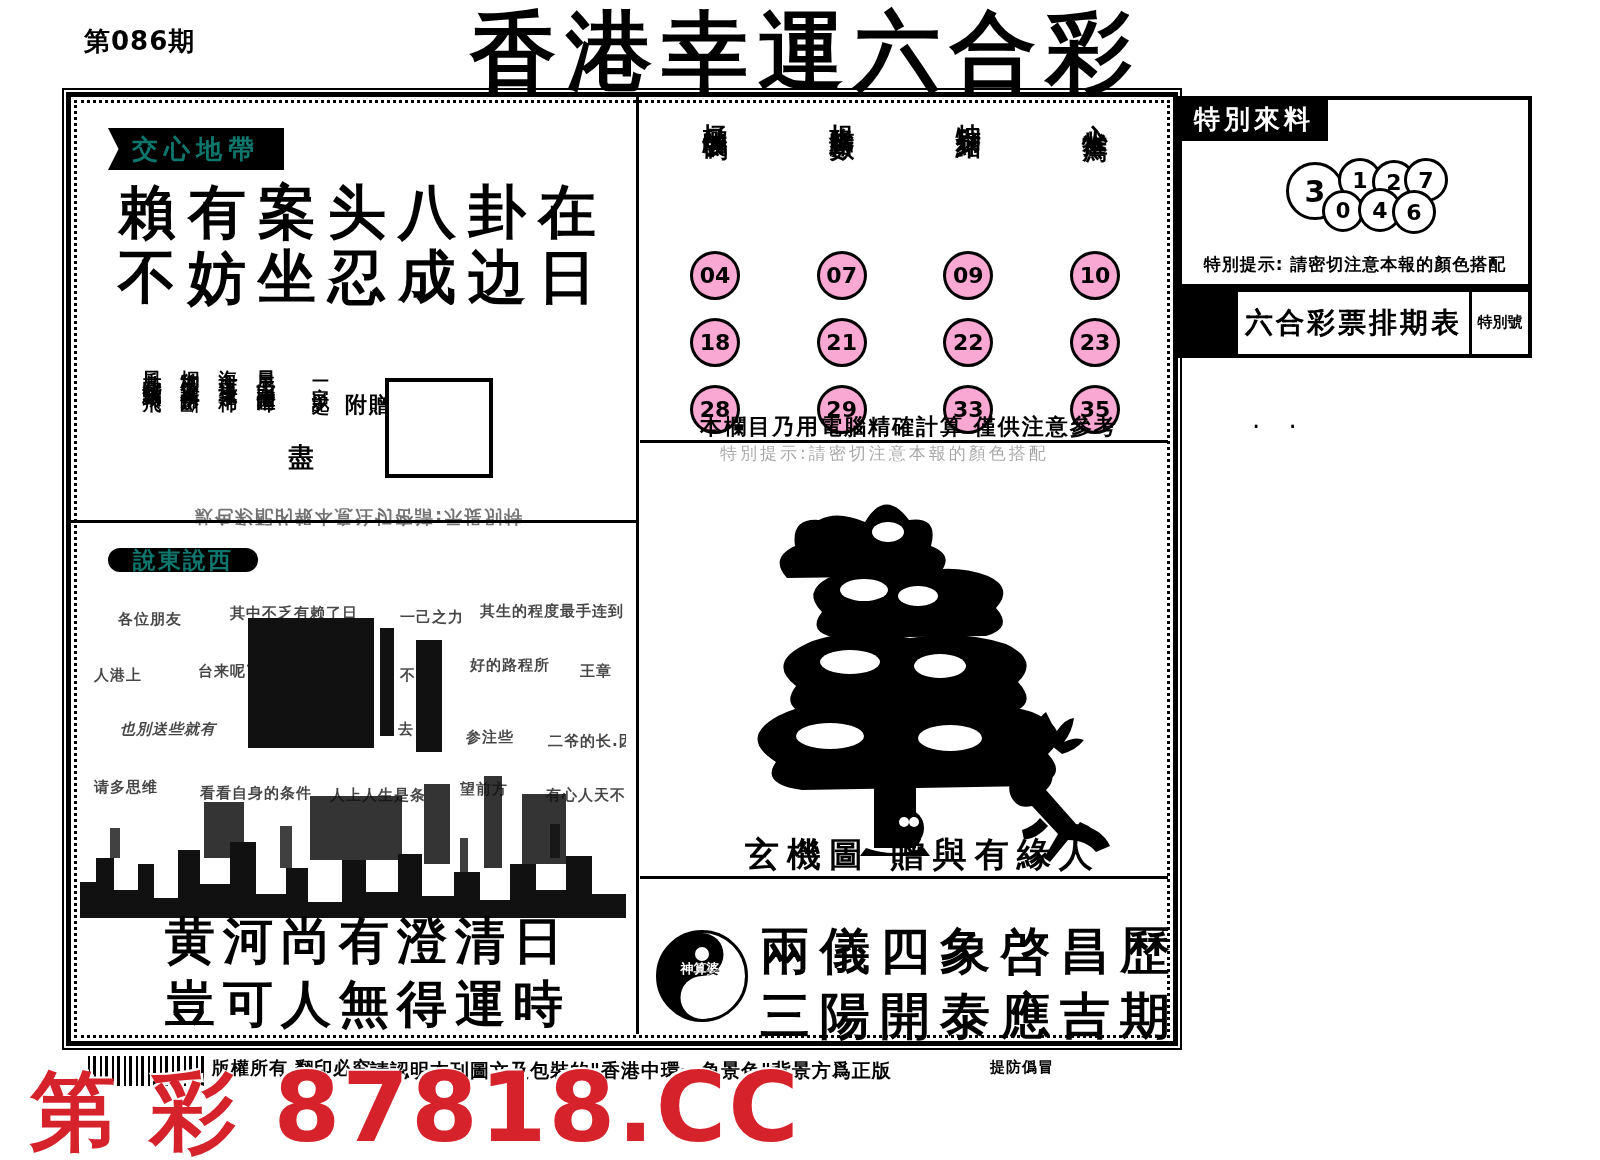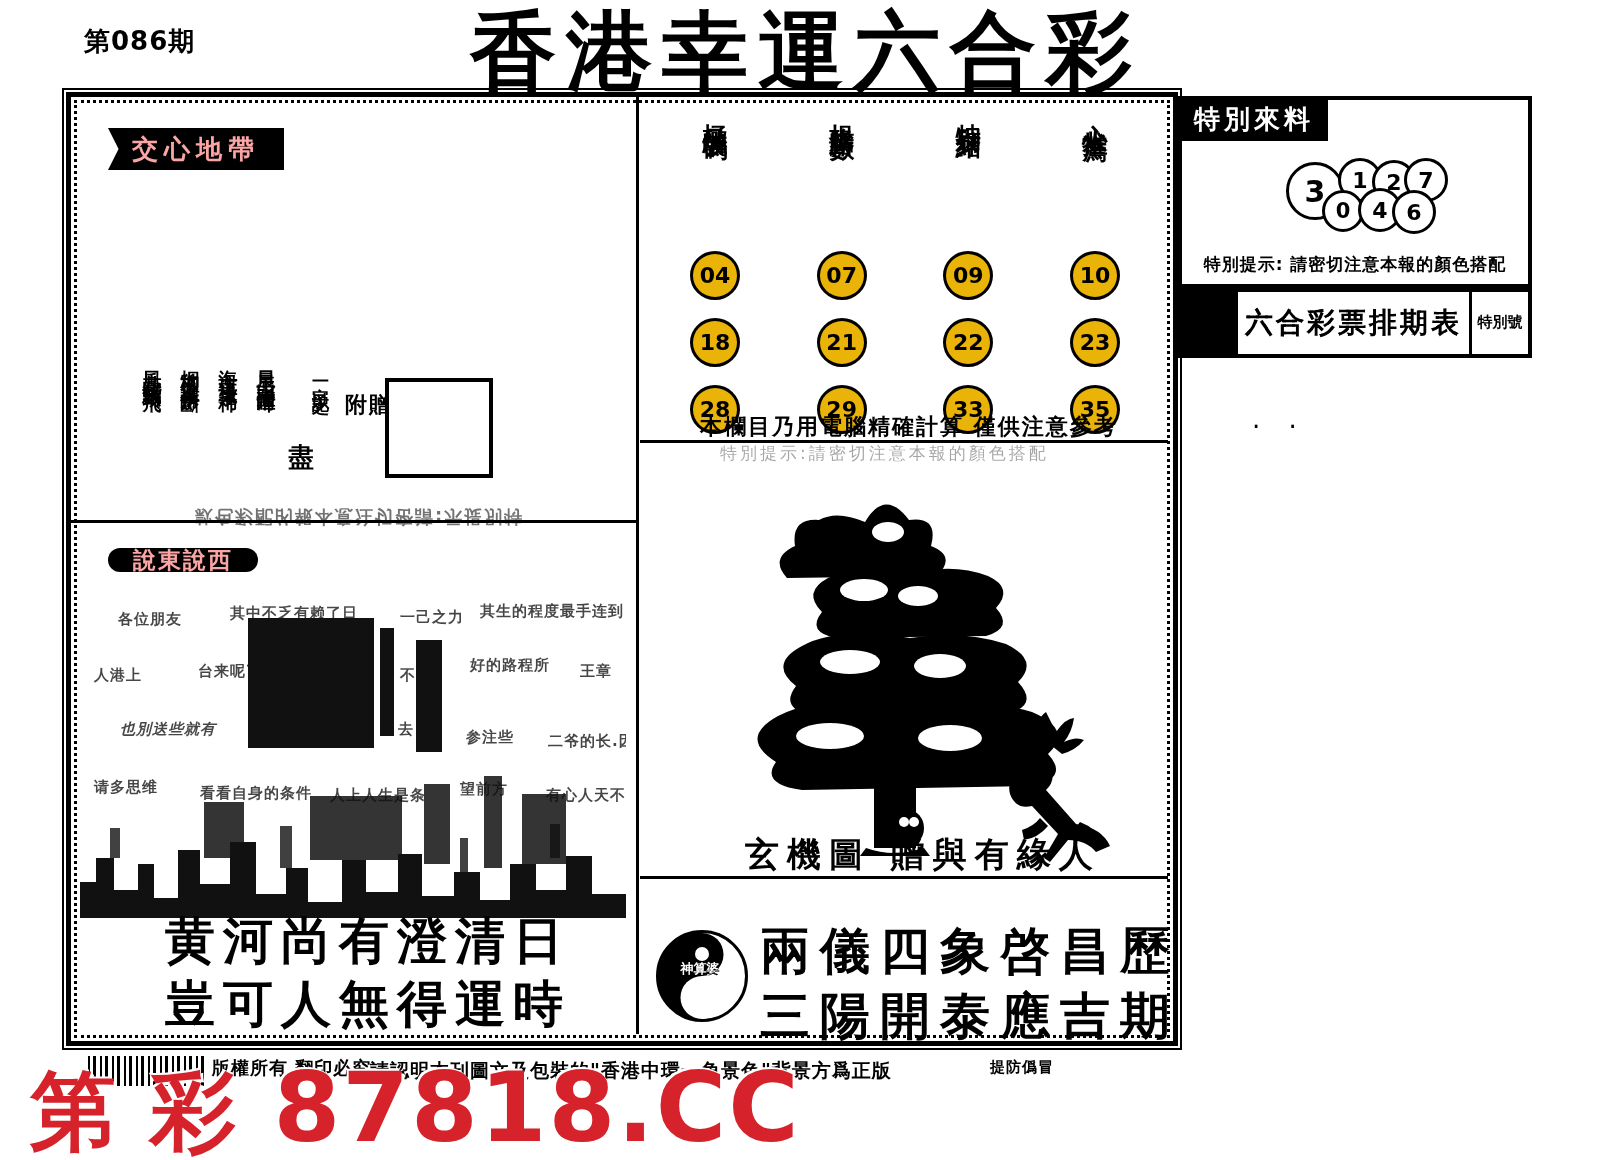--- a/index.html
+++ b/index.html
@@ -21,21 +21,21 @@
   .frame{position:absolute;left:62px;top:88px;width:1108px;height:950px;
          border:6px double #000;box-shadow:0 0 0 3px #000 inset;}
   .frame:before{content:"";position:absolute;inset:6px;border:3px dotted #000;}
 
   .vsplit{position:absolute;left:636px;top:92px;width:3px;height:942px;background:#000;}
   .hsplit1{position:absolute;left:66px;top:520px;width:570px;height:3px;background:#000;}
   .hsplit2{position:absolute;left:640px;top:440px;width:528px;height:3px;background:#000;}
   .hsplit3{position:absolute;left:640px;top:876px;width:528px;height:3px;background:#000;}
 
   
-  .ribbon{position:absolute;background:#000;color:#fca5a5;font-weight:bold;
+  .ribbon{position:absolute;background:#000;color:#0f766e;font-weight:bold;
           display:flex;align-items:center;justify-content:center;letter-spacing:6px;}
   .ribbon.r1{left:108px;top:128px;width:176px;height:42px;font-size:26px;
              clip-path:polygon(0 0,100% 0,100% 100%,0 100%,6% 50%);}
   .ribbon.r2{left:108px;top:548px;width:150px;height:24px;font-size:23px;
              border-radius:14px 14px 14px 14px;letter-spacing:2px;}
 
   
   .couplet{position:absolute;left:118px;top:180px;width:500px;}
   .couplet div{font-size:58px;font-weight:bold;letter-spacing:12px;line-height:1.12;
                font-family:"DejaVu Serif","Liberation Serif",serif;}
@@ -68,21 +68,21 @@
                 font-family:"DejaVu Serif","Liberation Serif",serif;}
 
   
   .numcols{position:absolute;left:660px;top:104px;width:490px;height:330px;
            display:flex;justify-content:space-between;}
   .numcol{width:110px;display:flex;flex-direction:column;align-items:center;}
   .numcol .head{writing-mode:vertical-rl;text-orientation:upright;font-size:25px;
                 font-weight:bold;letter-spacing:4px;height:132px;}
   .ball{width:44px;height:44px;border:3px solid #000;border-radius:50%;
         display:flex;align-items:center;justify-content:center;font-size:22px;
-        font-weight:bold;margin-top:18px;background:#eab308;}
+        font-weight:bold;margin-top:18px;background:#f9a8d4;}
   .note{position:absolute;left:700px;top:412px;font-size:22px;font-weight:bold;
         letter-spacing:2px;}
   .ghostnote{position:absolute;left:720px;top:442px;font-size:17px;opacity:.35;
              letter-spacing:3px;}
 
   
   .illus{position:absolute;left:650px;top:470px;width:510px;height:400px;}
   .caption{position:absolute;left:745px;top:832px;font-size:34px;font-weight:bold;
            letter-spacing:8px;font-family:"DejaVu Serif","Liberation Serif",serif;}
 
@@ -155,20 +155,24 @@
   </div>
 
   <div class="frame"></div>
   <div class="vsplit"></div>
   <div class="hsplit1"></div>
   <div class="hsplit2"></div>
   <div class="hsplit3"></div>
 
   <div class="ribbon r1">交心地帶</div>
 
+  <div class="couplet">
+    <div>賴有案头八卦在</div>
+    <div>不妨坐忍成边日</div>
+  </div>
 
   <div class="poem">
     <div class="col">晨早山水盡清暉</div>
     <div class="col">海市江邊天下稀</div>
     <div class="col">烟柳不遮樓角斷</div>
     <div class="col">風花時傍馬頭飛</div>
   </div>
   <div class="oneword">一字以記之</div>
   <div class="jin">盡</div>
   <div class="fuzeng">附贈：</div>

